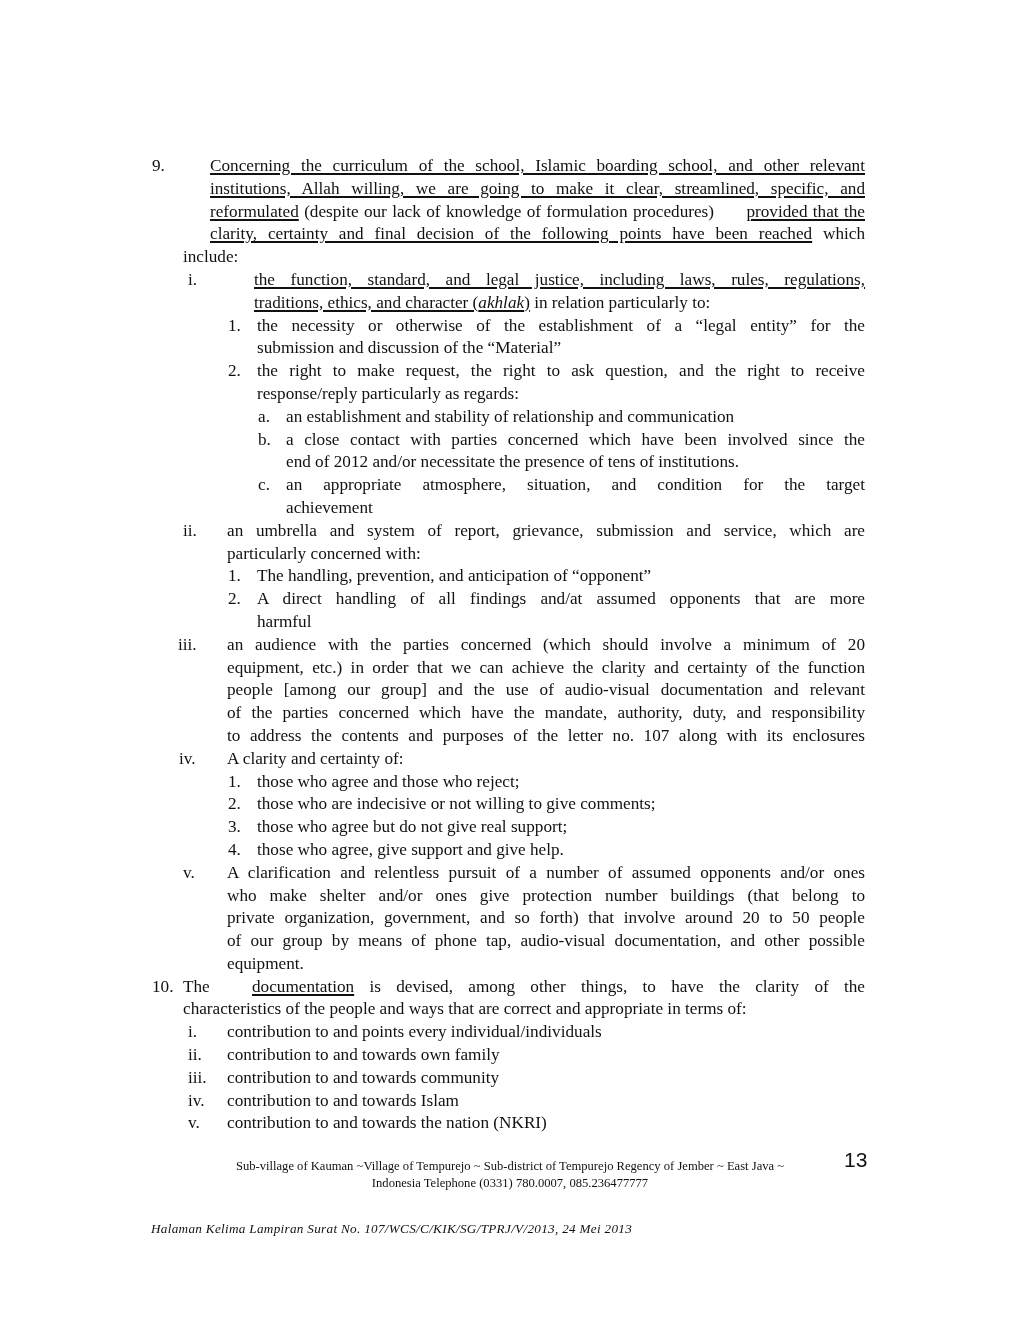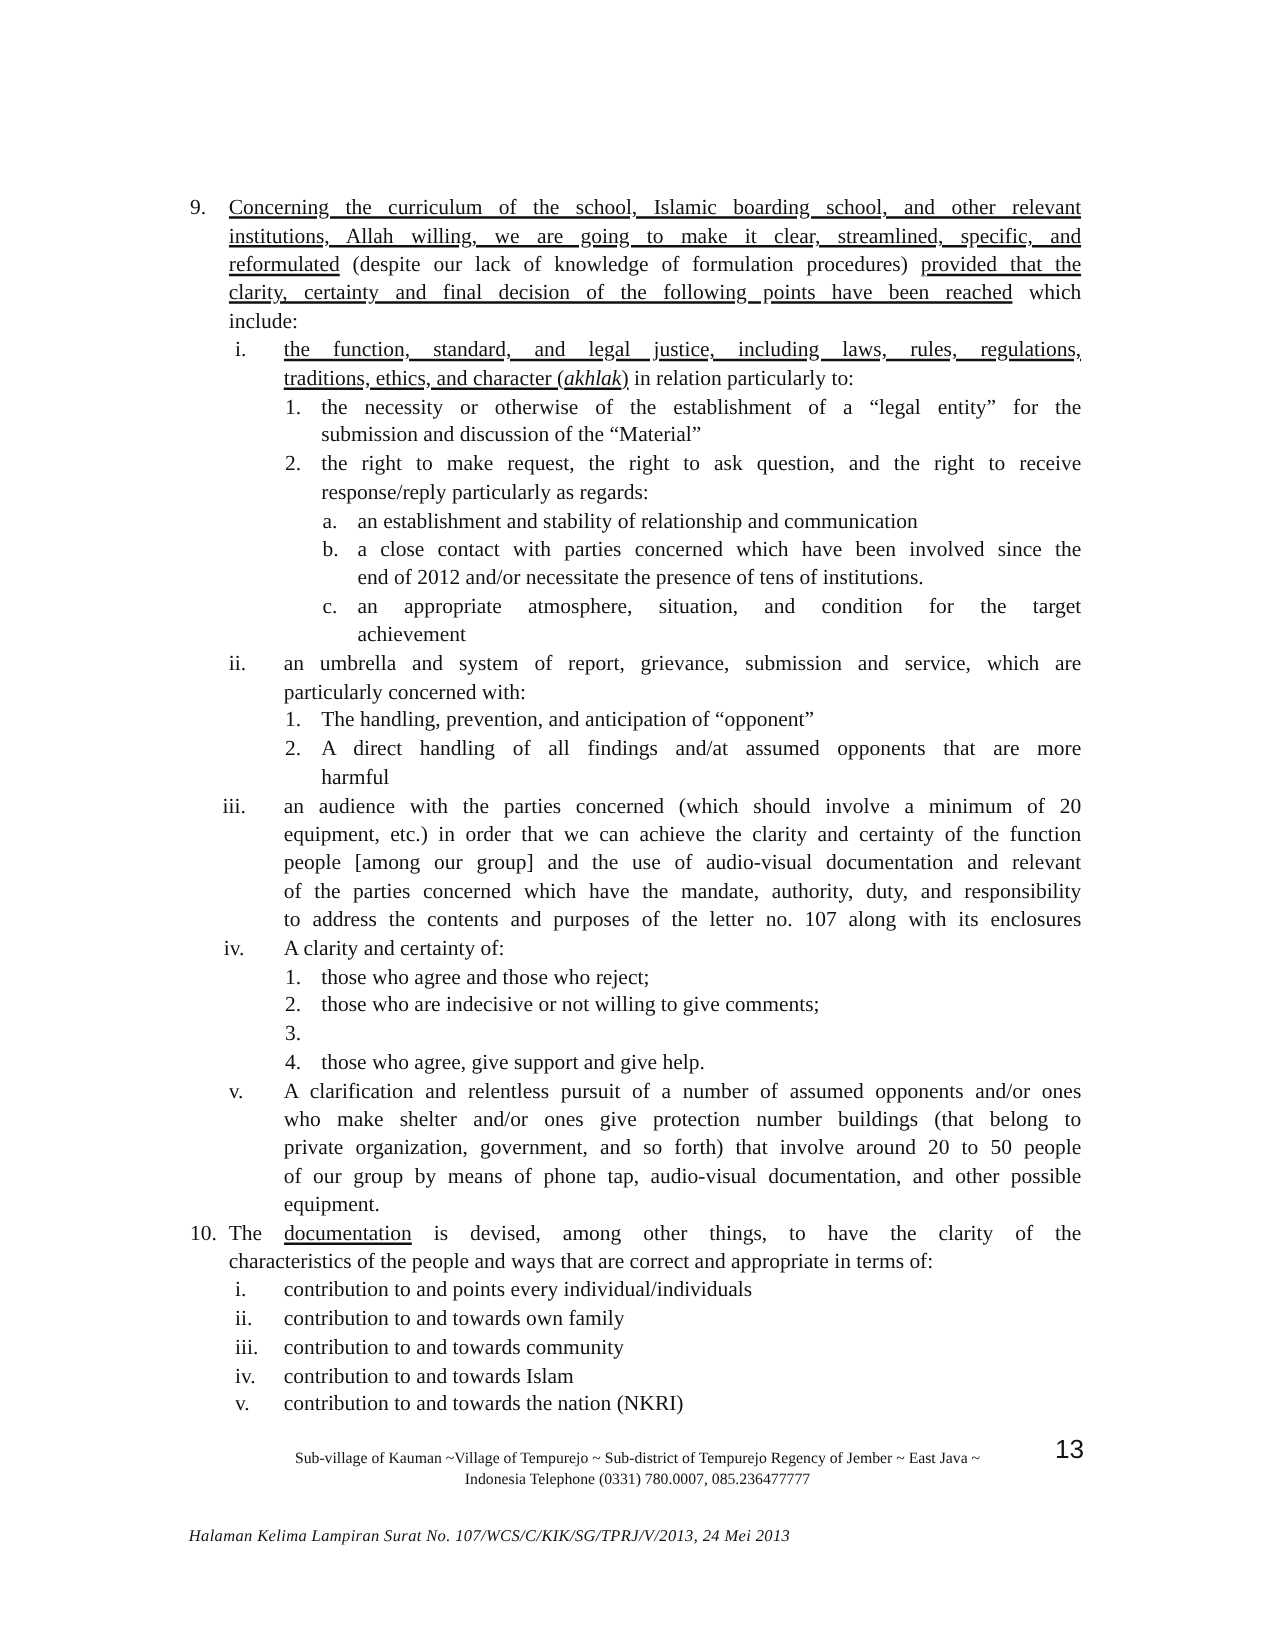--- a/index.html
+++ b/index.html
@@ -6,21 +6,21 @@
   body { width: 1020px; height: 1320px; position: relative; overflow: hidden; }
   .page {
     position: absolute; left: 0; top: 0; width: 1020px; height: 1320px;
     font-family: "Liberation Serif", serif; color: #111; font-size: 17.2px;
   }
   .body-text { position: absolute; left: 152px; top: 155px; width: 713px; }
   .line { position: relative; height: 22.8px; line-height: 22.8px; white-space: nowrap; }
   .just { text-align: justify; text-align-last: justify; white-space: normal; overflow: hidden; }
   .marker { position: absolute; top: 0; }
   .txt { position: absolute; top: 0; right: 0; }
-  u { text-decoration: underline; text-decoration-thickness: 1.5px; text-underline-offset: 2px; }
+  u { text-decoration: underline; text-decoration-thickness: 1.5px; text-underline-offset: 2px; margin-left: 27px; }
   i { font-style: italic; }
 
   .footer-addr {
     position: absolute; left: 160px; width: 700px; top: 1158px; text-align: center;
     font-size: 12.6px; line-height: 17px;
   }
   .page-num {
     position: absolute; left: 844px; top: 1148px; font-family: "Liberation Sans", sans-serif;
     font-size: 21px;
   }
@@ -159,20 +159,21 @@
         <div class="line">
             <span class="marker" style="left:76px">1.</span>
             <div class="txt" style="left:105px">those who agree and those who reject;</div>
           </div>
         <div class="line">
             <span class="marker" style="left:76px">2.</span>
             <div class="txt" style="left:105px">those who are indecisive or not willing to give comments;</div>
           </div>
         <div class="line">
             <span class="marker" style="left:76px">3.</span>
+            <div class="txt" style="left:105px">those who agree but do not give real support;</div>
           </div>
         <div class="line">
             <span class="marker" style="left:76px">4.</span>
             <div class="txt" style="left:105px">those who agree, give support and give help.</div>
           </div>
       </div>
 
       <div>
         <div class="line">
             <span class="marker" style="left:31px">v.</span>

